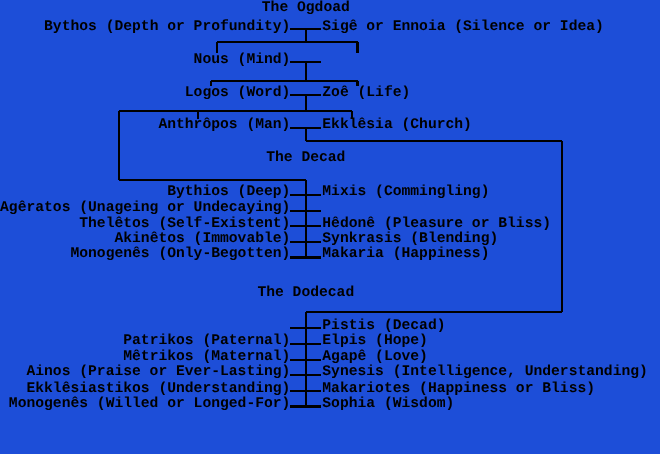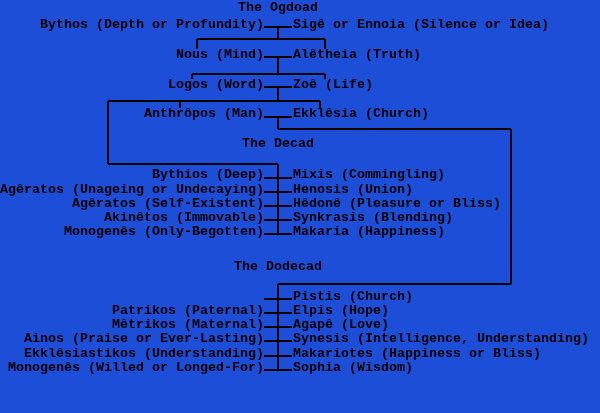--- a/index.html
+++ b/index.html
@@ -38,40 +38,38 @@
       M278 116.5 V128.5 M278 128.5 H511 M511 128.5 V283.5 M511 283.5 H278
       M278 163.5 V234
       M278 283.5 V369.5
     "></path>
   </svg>
 
   <span class="lbl tt" style="top:1px">The Ogdoad</span>
   <span class="lbl ll" style="top:18px">Bythos (Depth or Profundity)</span>
   <span class="lbl rl" style="top:18px">Sigê or Ennoia (Silence or Idea)</span>
   <span class="lbl ll" style="top:48px">Nous (Mind)</span>
-  <span class="lbl rl" style="top:48px">Alêtheia (Truth)</span>
   <span class="lbl ll" style="top:78px">Logos (Word)</span>
   <span class="lbl rl" style="top:78px">Zoê (Life)</span>
   <span class="lbl ll" style="top:107px">Anthrôpos (Man)</span>
   <span class="lbl rl" style="top:107px">Ekklêsia (Church)</span>
 
   <span class="lbl tt" style="top:137px">The Decad</span>
   <span class="lbl ll" style="top:168px">Bythios (Deep)</span>
   <span class="lbl rl" style="top:168px">Mixis (Commingling)</span>
   <span class="lbl ll" style="top:183px">Agêratos (Unageing or Undecaying)</span>
-  <span class="lbl rl" style="top:183px">Henosis (Union)</span>
-  <span class="lbl ll" style="top:197px">Agêratos (Self-Existent)</span>
+  <span class="lbl ll" style="top:197px">Thelêtos (Self-Existent)</span>
   <span class="lbl rl" style="top:197px">Hêdonê (Pleasure or Bliss)</span>
   <span class="lbl ll" style="top:211px">Akinêtos (Immovable)</span>
   <span class="lbl rl" style="top:211px">Synkrasis (Blending)</span>
   <span class="lbl ll" style="top:225px">Monogenês (Only-Begotten)</span>
   <span class="lbl rl" style="top:225px">Makaria (Happiness)</span>
 
   <span class="lbl tt" style="top:260px">The Dodecad</span>
-  <span class="lbl rl" style="top:290px">Pistis (Church)</span>
+  <span class="lbl rl" style="top:290px">Pistis (Decad)</span>
   <span class="lbl ll" style="top:304px">Patrikos (Paternal)</span>
   <span class="lbl rl" style="top:304px">Elpis (Hope)</span>
   <span class="lbl ll" style="top:318px">Mêtrikos (Maternal)</span>
   <span class="lbl rl" style="top:318px">Agapê (Love)</span>
   <span class="lbl ll" style="top:332px">Ainos (Praise or Ever-Lasting)</span>
   <span class="lbl rl" style="top:332px">Synesis (Intelligence, Understanding)</span>
   <span class="lbl ll" style="top:347px">Ekklêsiastikos (Understanding)</span>
   <span class="lbl rl" style="top:347px">Makariotes (Happiness or Bliss)</span>
   <span class="lbl ll" style="top:361px">Monogenês (Willed or Longed-For)</span>
   <span class="lbl rl" style="top:361px">Sophia (Wisdom)</span>

